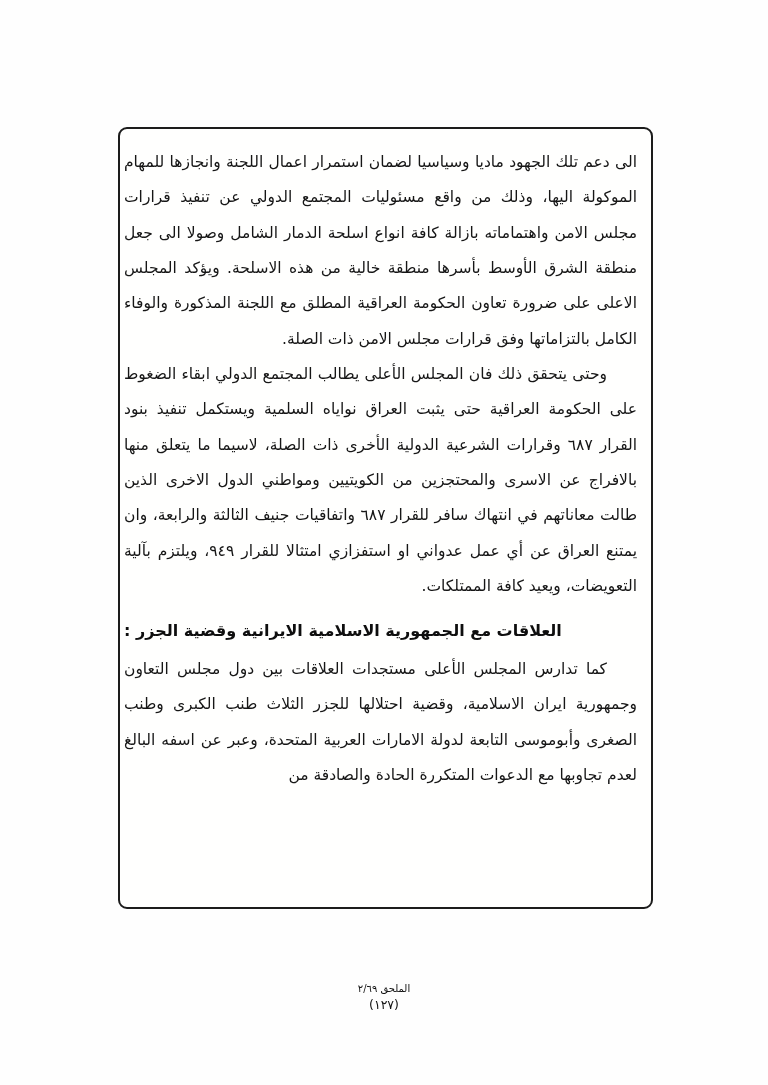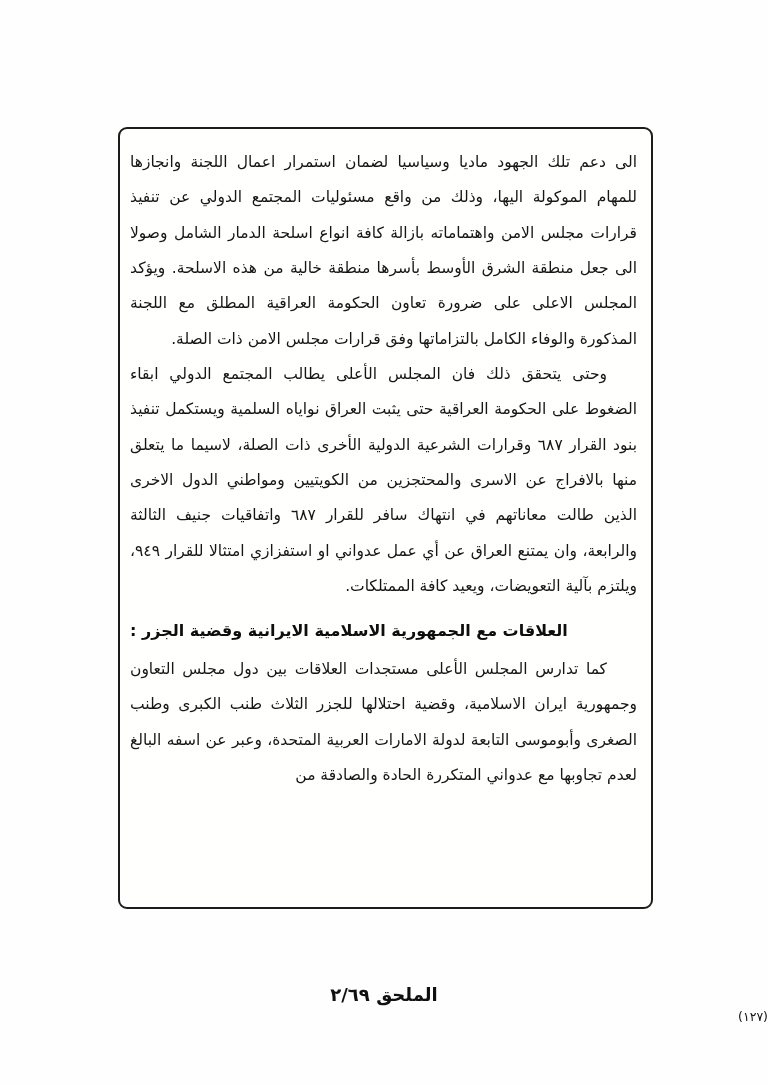--- a/index.html
+++ b/index.html
@@ -17,21 +17,21 @@
     background: #fefefe;
   }
   .frame {
     position: absolute;
     left: 118px;
     top: 127px;
     width: 535px;
     height: 782px;
     border: 2px solid #1c1c1c;
     border-radius: 9px;
-    padding: 16px 14px 10px 10px;
+    padding: 16px 14px 10px 4px;
     direction: rtl;
     overflow: hidden;
     background: #fffffe;
   }
   .para {
     font-size: 15.5px;
     line-height: 2.28;
     text-align: justify;
     color: #161616;
     letter-spacing: 0.1px;
@@ -48,47 +48,46 @@
   }
   .footer {
     position: absolute;
     left: 0;
     right: 0;
     top: 981px;
     text-align: center;
     direction: rtl;
   }
   .footer-attachment {
-    font-size: 18px;
-    font-weight: bold;
+    font-size: 10px;
+    font-weight: normal;
     color: #101010;
     line-height: 1.5;
   }
   .footer-pagenum {
     font-size: 12.5px;
     color: #101010;
     line-height: 1.5;
-    text-align: right;
   }
 </style>
 </head>
 <body>
 
 <div class="scan-page">
 
   <div class="frame">
 
     <p class="para">الى دعم تلك الجهود ماديا وسياسيا لضمان استمرار اعمال اللجنة وانجازها للمهام الموكولة اليها، وذلك من واقع مسئوليات المجتمع الدولي عن تنفيذ قرارات مجلس الامن واهتماماته بازالة كافة انواع اسلحة الدمار الشامل وصولا الى جعل منطقة الشرق الأوسط بأسرها منطقة خالية من هذه الاسلحة. ويؤكد المجلس الاعلى على ضرورة تعاون الحكومة العراقية المطلق مع اللجنة المذكورة والوفاء الكامل بالتزاماتها وفق قرارات مجلس الامن ذات الصلة.</p>
 
     <p class="para indent">وحتى يتحقق ذلك فان المجلس الأعلى يطالب المجتمع الدولي ابقاء الضغوط على الحكومة العراقية حتى يثبت العراق نواياه السلمية ويستكمل تنفيذ بنود القرار ٦٨٧ وقرارات الشرعية الدولية الأخرى ذات الصلة، لاسيما ما يتعلق منها بالافراج عن الاسرى والمحتجزين من الكويتيين ومواطني الدول الاخرى الذين طالت معاناتهم في انتهاك سافر للقرار ٦٨٧ واتفاقيات جنيف الثالثة والرابعة، وان يمتنع العراق عن أي عمل عدواني او استفزازي امتثالا للقرار ٩٤٩، ويلتزم بآلية التعويضات، ويعيد كافة الممتلكات.</p>
 
 
     <h2 class="heading">العلاقات مع الجمهورية الاسلامية الايرانية وقضية الجزر :</h2>
 
-    <p class="para indent">كما تدارس المجلس الأعلى مستجدات العلاقات بين دول مجلس التعاون وجمهورية ايران الاسلامية، وقضية احتلالها للجزر الثلاث طنب الكبرى وطنب الصغرى وأبوموسى التابعة لدولة الامارات العربية المتحدة، وعبر عن اسفه البالغ لعدم تجاوبها مع عدواني المتكررة الحادة والصادقة من</p>
+    <p class="para indent">كما تدارس المجلس الأعلى مستجدات العلاقات بين دول مجلس التعاون وجمهورية ايران الاسلامية، وقضية احتلالها للجزر الثلاث طنب الكبرى وطنب الصغرى وأبوموسى التابعة لدولة الامارات العربية المتحدة، وعبر عن اسفه البالغ لعدم تجاوبها مع الدعوات المتكررة الحادة والصادقة من</p>
 
   </div>
 
   <div class="footer">
     <div class="footer-attachment">الملحق ٢/٦٩</div>
     <div class="footer-pagenum">(١٢٧)</div>
   </div>
 
 </div>
 

